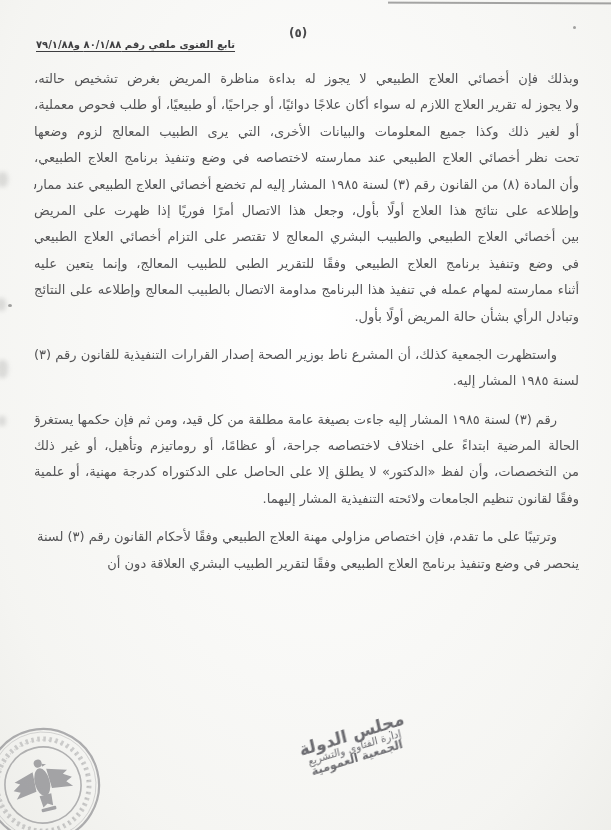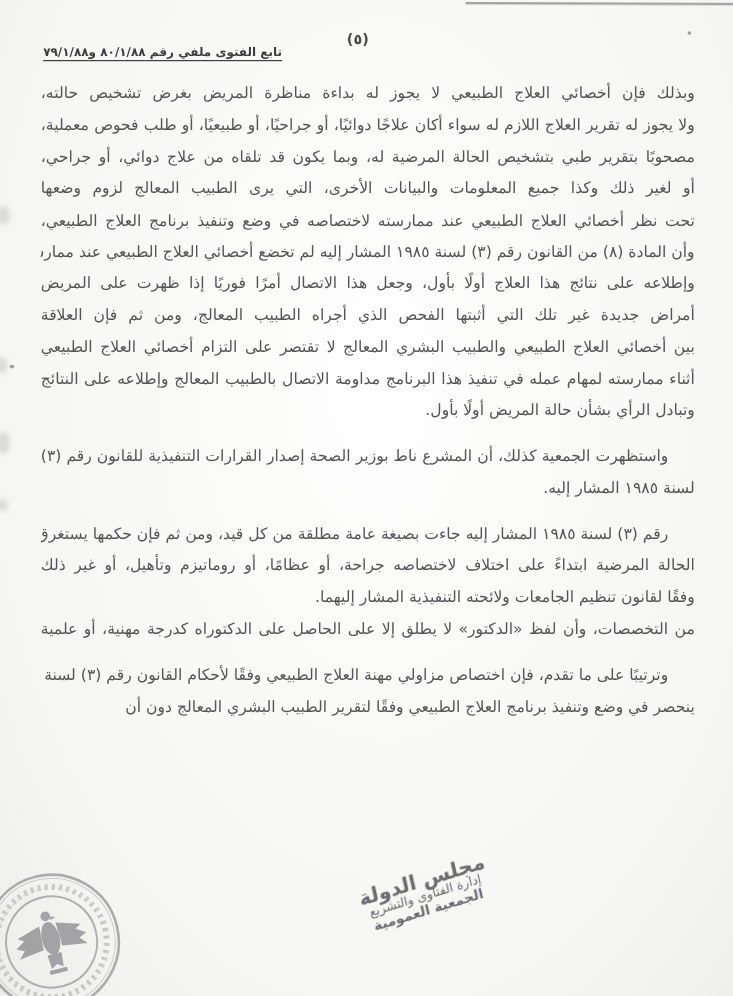--- a/index.html
+++ b/index.html
@@ -96,43 +96,42 @@
   <div class="smudge sm3"></div>
   <div class="smudge sm4"></div>
 
   <div class="header-title">تابع الفتوى ملفي رقم ٨٠/١/٨٨ و٧٩/١/٨٨</div>
   <div class="page-number">(٥)</div>
 
   <div class="doc-body">
       <div class="para">
         <div class="line">وبذلك فإن أخصائي العلاج الطبيعي لا يجوز له بداءة مناظرة المريض بغرض تشخيص حالته،</div>
         <div class="line">ولا يجوز له تقرير العلاج اللازم له سواء أكان علاجًا دوائيًا، أو جراحيًا، أو طبيعيًا، أو طلب فحوص معملية،</div>
-        <div class="line">مصحوبًا بتقرير طبي بتشخيص الحالة المرضية له، وبما يكون قد تلقاه من علاج دوائي، أو جراحي،</div>
         <div class="line">أو لغير ذلك وكذا جميع المعلومات والبيانات الأخرى، التي يرى الطبيب المعالج لزوم وضعها</div>
         <div class="line">تحت نظر أخصائي العلاج الطبيعي عند ممارسته لاختصاصه في وضع وتنفيذ برنامج العلاج الطبيعي،</div>
         <div class="line">وأن المادة (٨) من القانون رقم (٣) لسنة ١٩٨٥ المشار إليه لم تخضع أخصائي العلاج الطبيعي عند ممارسته</div>
         <div class="line">وإطلاعه على نتائج هذا العلاج أولًا بأول، وجعل هذا الاتصال أمرًا فوريًا إذا ظهرت على المريض</div>
-        <div class="line">أمراض جديدة غير تلك التي أثبتها الفحص الذي أجراه الطبيب المعالج، ومن ثم فإن العلاقة</div>
         <div class="line">بين أخصائي العلاج الطبيعي والطبيب البشري المعالج لا تقتصر على التزام أخصائي العلاج الطبيعي</div>
+        <div class="line">في وضع وتنفيذ برنامج العلاج الطبيعي وفقًا للتقرير الطبي للطبيب المعالج، وإنما يتعين عليه</div>
         <div class="line">أثناء ممارسته لمهام عمله في تنفيذ هذا البرنامج مداومة الاتصال بالطبيب المعالج وإطلاعه على النتائج</div>
         <div class="line last">وتبادل الرأي بشأن حالة المريض أولًا بأول.</div>
       </div>
       <div class="para indented">
         <div class="line">واستظهرت الجمعية كذلك، أن المشرع ناط بوزير الصحة إصدار القرارات التنفيذية للقانون رقم (٣)</div>
         <div class="line last">لسنة ١٩٨٥ المشار إليه.</div>
       </div>
       <div class="para indented">
         <div class="line">رقم (٣) لسنة ١٩٨٥ المشار إليه جاءت بصيغة عامة مطلقة من كل قيد، ومن ثم فإن حكمها يستغرق</div>
         <div class="line">الحالة المرضية ابتداءً على اختلاف لاختصاصه جراحة، أو عظامًا، أو روماتيزم وتأهيل، أو غير ذلك</div>
+        <div class="line">من التخصصات، وأن لفظ «الدكتور» لا يطلق إلا على الحاصل على الدكتوراه كدرجة مهنية، أو علمية</div>
         <div class="line last">وفقًا لقانون تنظيم الجامعات ولائحته التنفيذية المشار إليهما.</div>
-        <div class="line">من التخصصات، وأن لفظ «الدكتور» لا يطلق إلا على الحاصل على الدكتوراه كدرجة مهنية، أو علمية</div>
       </div>
       <div class="para indented">
         <div class="line">وترتيبًا على ما تقدم، فإن اختصاص مزاولي مهنة العلاج الطبيعي وفقًا لأحكام القانون رقم (٣) لسنة ١٩٨٥،</div>
-        <div class="line last">ينحصر في وضع وتنفيذ برنامج العلاج الطبيعي وفقًا لتقرير الطبيب البشري المعالج دون أن</div>
+        <div class="line last">ينحصر في وضع وتنفيذ برنامج العلاج الطبيعي وفقًا لتقرير الطبيب البشري العلاقة دون أن</div>
       </div>
     </div>
 
   <div class="registry-stamp">
     <div class="rs1">مجلس الدولة</div>
     <div class="rs2">إدارة الفتاوى والتشريع</div>
     <div class="rs3">الجمعية العمومية</div>
   </div>
 
   <div class="seal">

